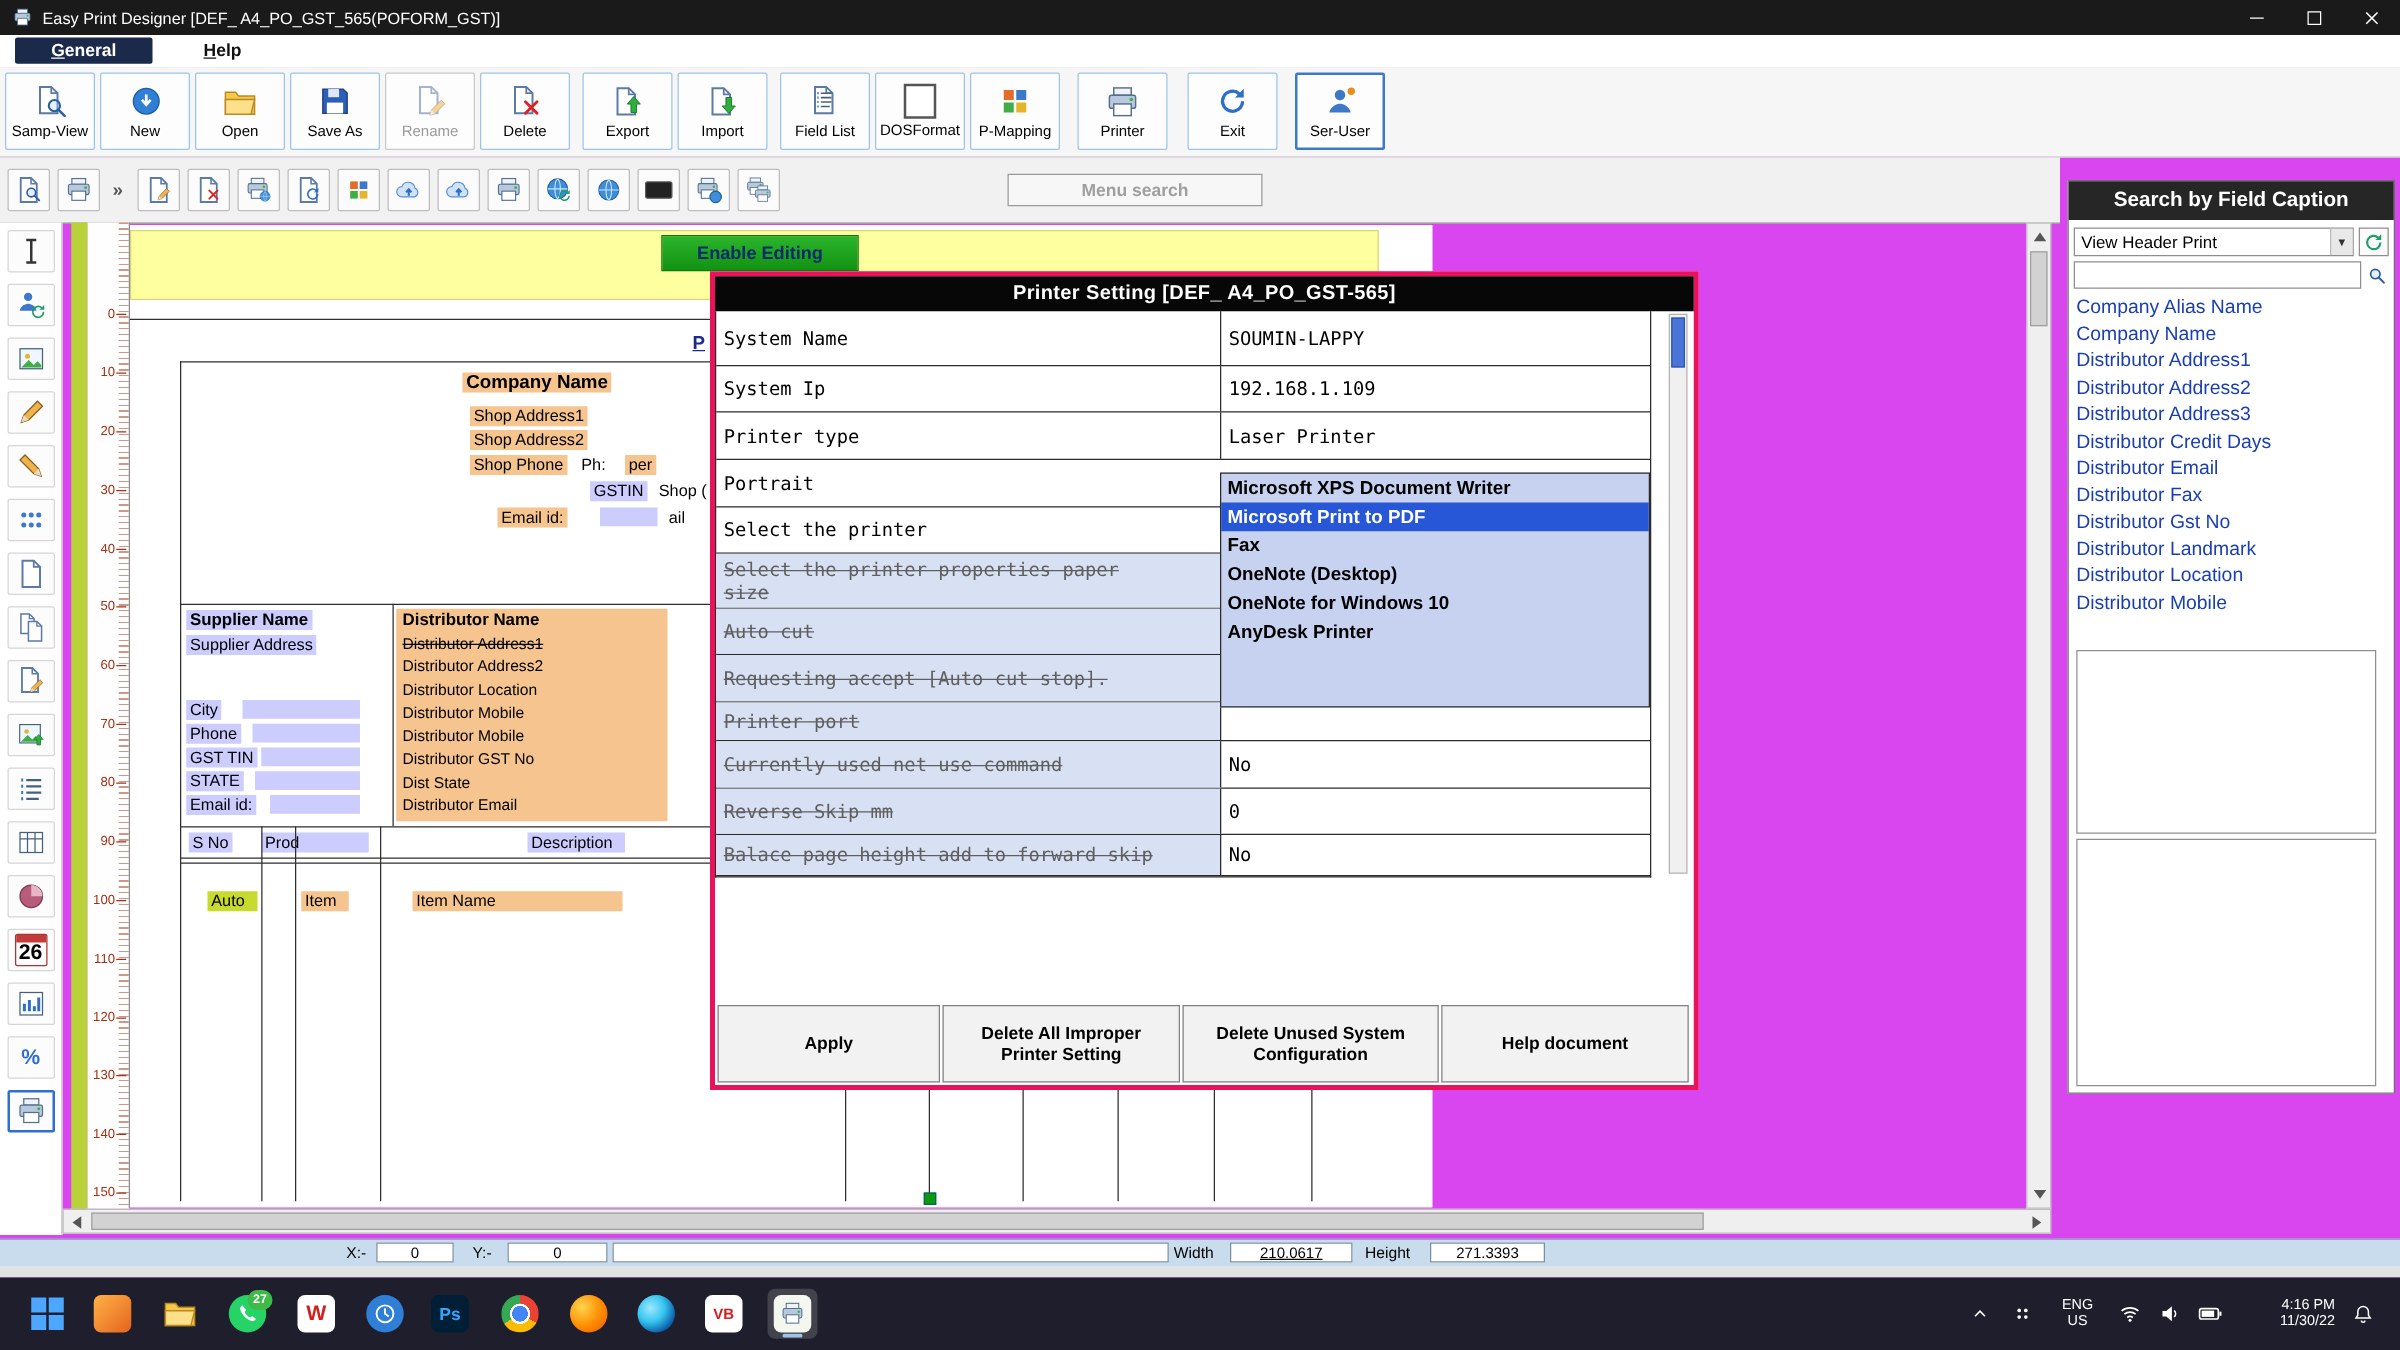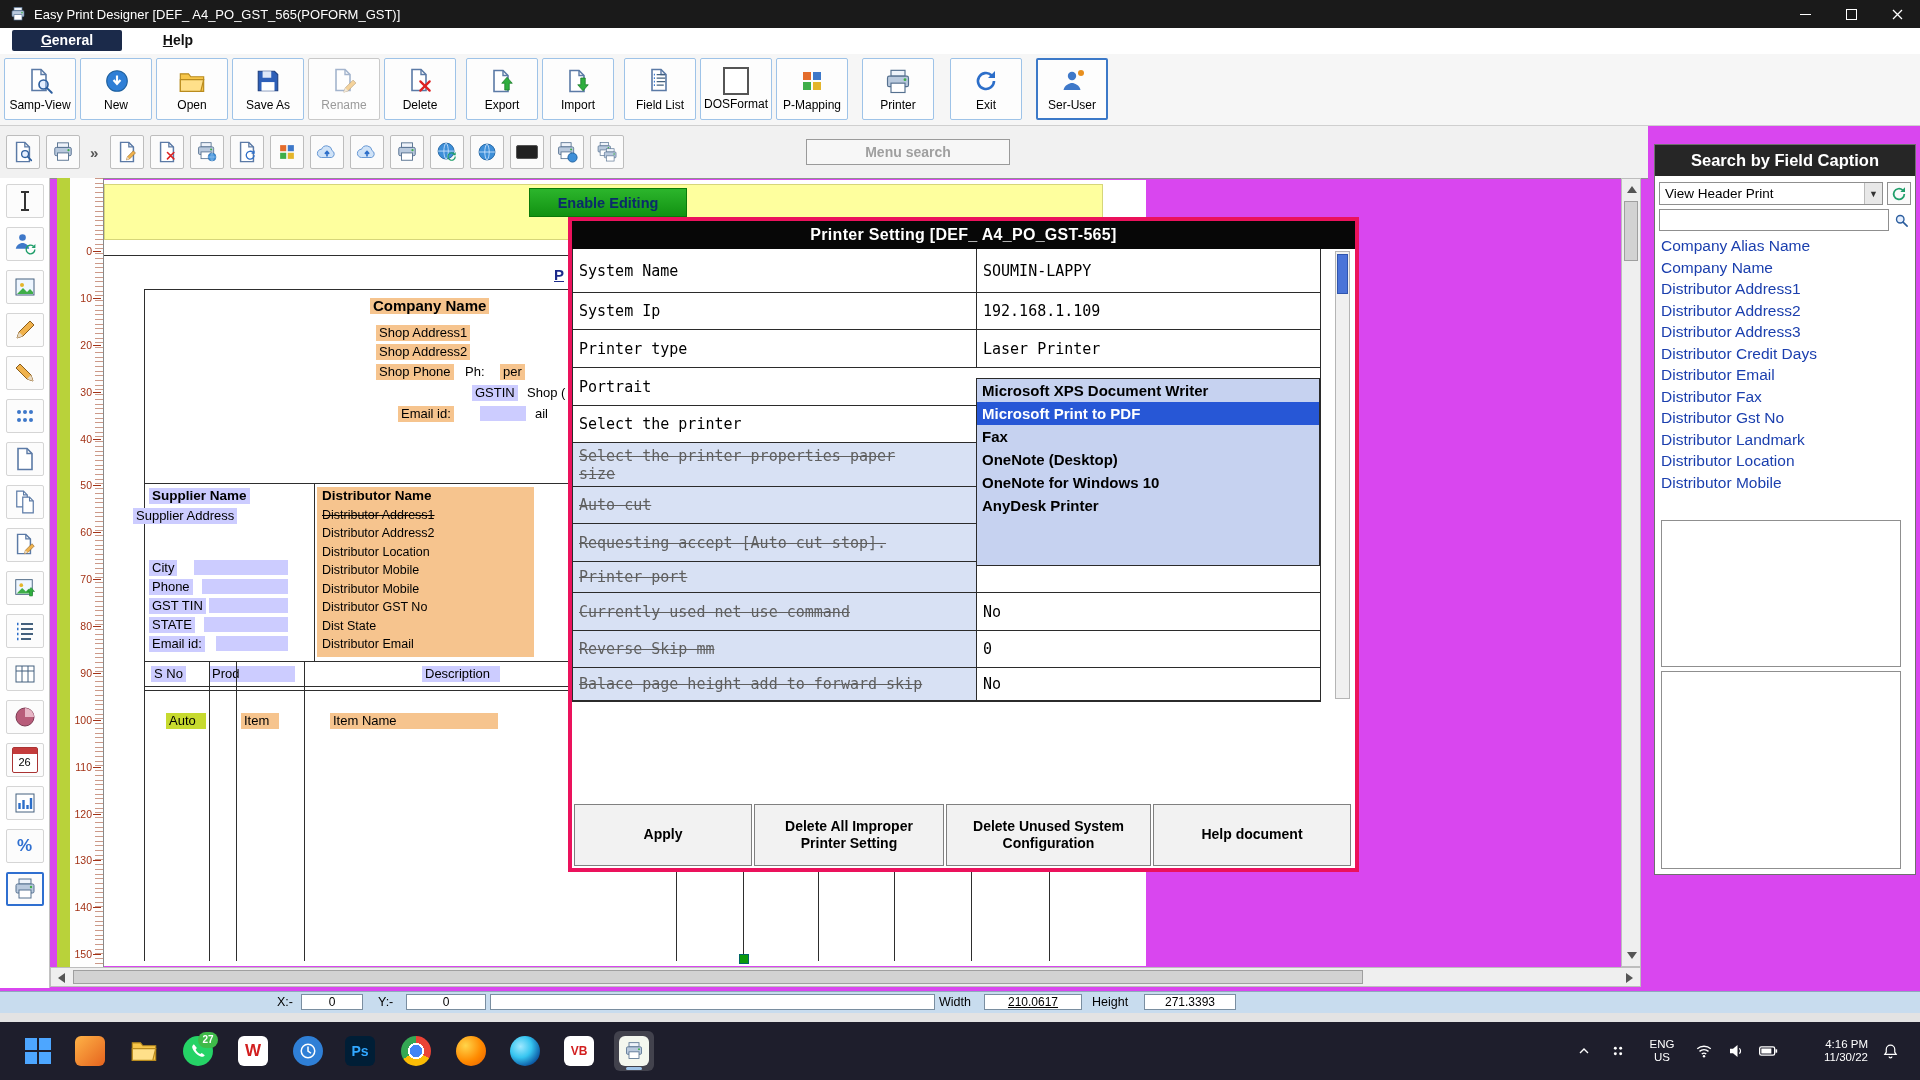--- a/index.html
+++ b/index.html
@@ -45,21 +45,21 @@
 
   
   #palette{position:absolute;left:0;top:178px;width:50px;height:810px;background:#fff;border-right:1px solid #c2c2c2;
            display:flex;flex-direction:column;align-items:center;padding-top:6px;box-sizing:border-box;gap:9px}
   .ptool{width:38px;height:34px;border:1px solid #d5d5d5;border-radius:2px;background:#fcfcfc;
          display:flex;align-items:center;justify-content:center;box-sizing:border-box}
   .ptool.selected{border:2px solid #2f6fd0}
   .ic24{width:24px;height:24px}
   .cal{width:24px;height:24px;border:1px solid #a33;border-radius:2px;background:#fff;text-align:center}
   .cal .calbar{height:6px;background:#c43b3b}
-  .cal .calnum{font-size:11px;font-weight:normal;line-height:16px}
+  .cal .calnum{font-size:17px;font-weight:bold;line-height:16px}
   .pct{font-size:17px;font-weight:bold;color:#2f6fd0}
 
   
   #lime{position:absolute;left:57px;top:178px;width:13px;height:789px;background:#b9d23a}
   #origin-marker{position:absolute;left:57px;top:179px;width:13px;height:13px;background:#2da32d}
   #ruler{position:absolute;left:70px;top:178px;width:34px;height:789px;background:#fefefe;border-right:1px solid #8a8a8a;
          box-sizing:border-box}
   #ruler .tickfield{position:absolute;right:0;top:0;bottom:0;width:8px;
         background:repeating-linear-gradient(to bottom,#c98 0 1px,transparent 1px 4.7px)}
   .rmark{position:absolute;left:2px;width:20px;text-align:right;font-size:10.5px;color:#a33216;transform:translateY(-50%)}
@@ -627,21 +627,21 @@
     <span class="fld lav" style="left:368px;top:205px">GSTIN</span>
     <span class="fld" style="left:420px;top:205px">Shop (</span>
     <span class="fld orange" style="left:294px;top:226px">Email id:</span>
     <span class="fld lav" style="left:376px;top:226px;width:40px;height:15px"></span>
     <span class="fld" style="left:428px;top:226px">ail</span>
 
     <div class="hl" style="left:40px;top:303px;width:424px"></div>
     <div class="vl" style="left:210px;top:303px;height:178px"></div>
 
     <span class="fld lav bold" style="left:45px;top:308px;font-size:13.5px">Supplier Name</span>
-    <span class="fld lav" style="left:29px;top:328px">Supplier Address</span>
+    <span class="fld lav" style="left:45px;top:328px">Supplier Address</span>
     <span class="fld lav" style="left:45px;top:380px">City</span>
     <span class="fld lav" style="left:90px;top:380px;width:88px;height:15px"></span>
     <span class="fld lav" style="left:45px;top:399px">Phone</span>
     <span class="fld lav" style="left:98px;top:399px;width:80px;height:15px"></span>
     <span class="fld lav" style="left:45px;top:418px">GST TIN</span>
     <span class="fld lav" style="left:105px;top:418px;width:73px;height:15px"></span>
     <span class="fld lav" style="left:45px;top:437px">STATE</span>
     <span class="fld lav" style="left:100px;top:437px;width:78px;height:15px"></span>
     <span class="fld lav" style="left:45px;top:456px">Email id:</span>
     <span class="fld lav" style="left:112px;top:456px;width:66px;height:15px"></span>

